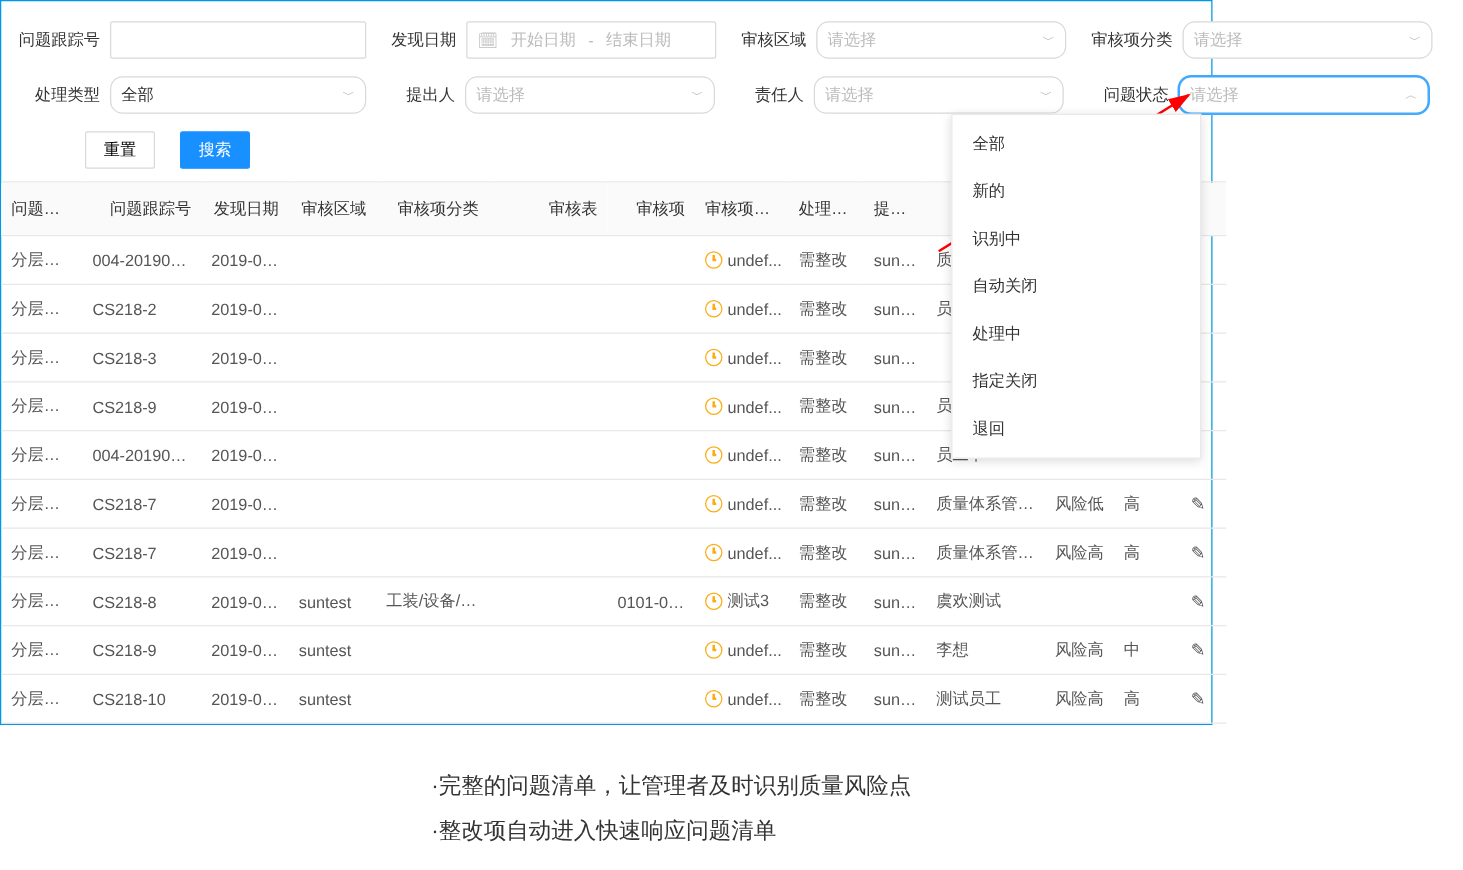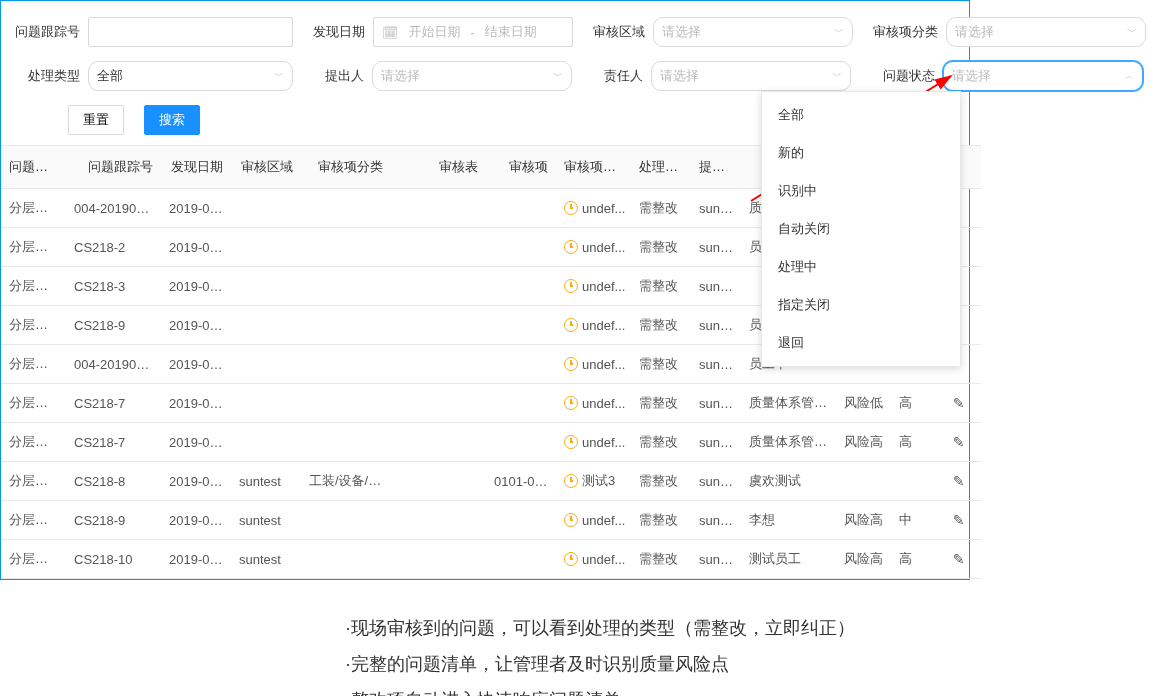--- a/index.html
+++ b/index.html
@@ -362,16 +362,15 @@
           <td>风险高</td>
           <td>高</td>
           <td style="text-align: center;"><span class="edit-icon">✎</span></td>
         </tr>
       </tbody>
   </table>
 
 </div>
 
 <div class="notes" id="notes">
-    <div>·现场审核到的问题，可以看到处理的类型（需整改，立即纠正）</div>
     <div>·完整的问题清单，让管理者及时识别质量风险点</div>
     <div>·整改项自动进入快速响应问题清单</div>
   </div>
 
 </body></html>

